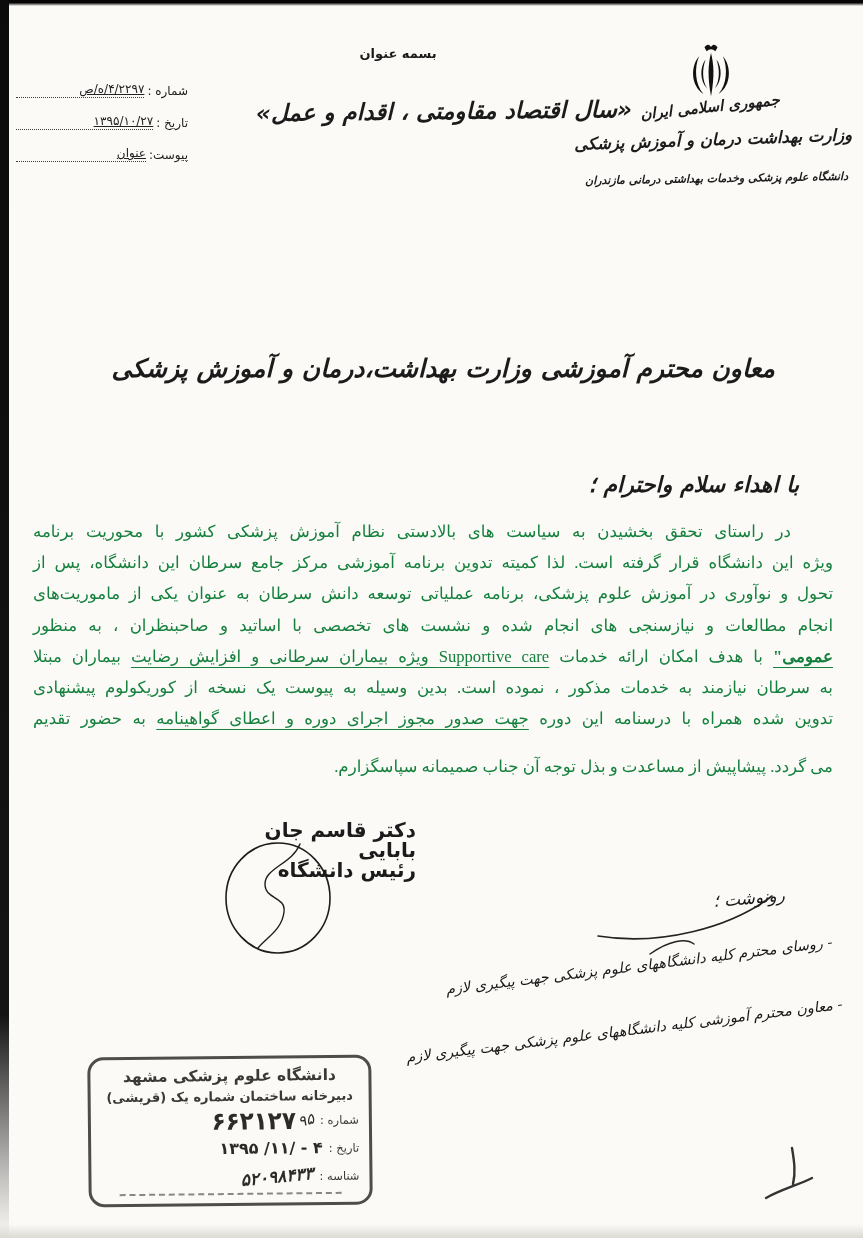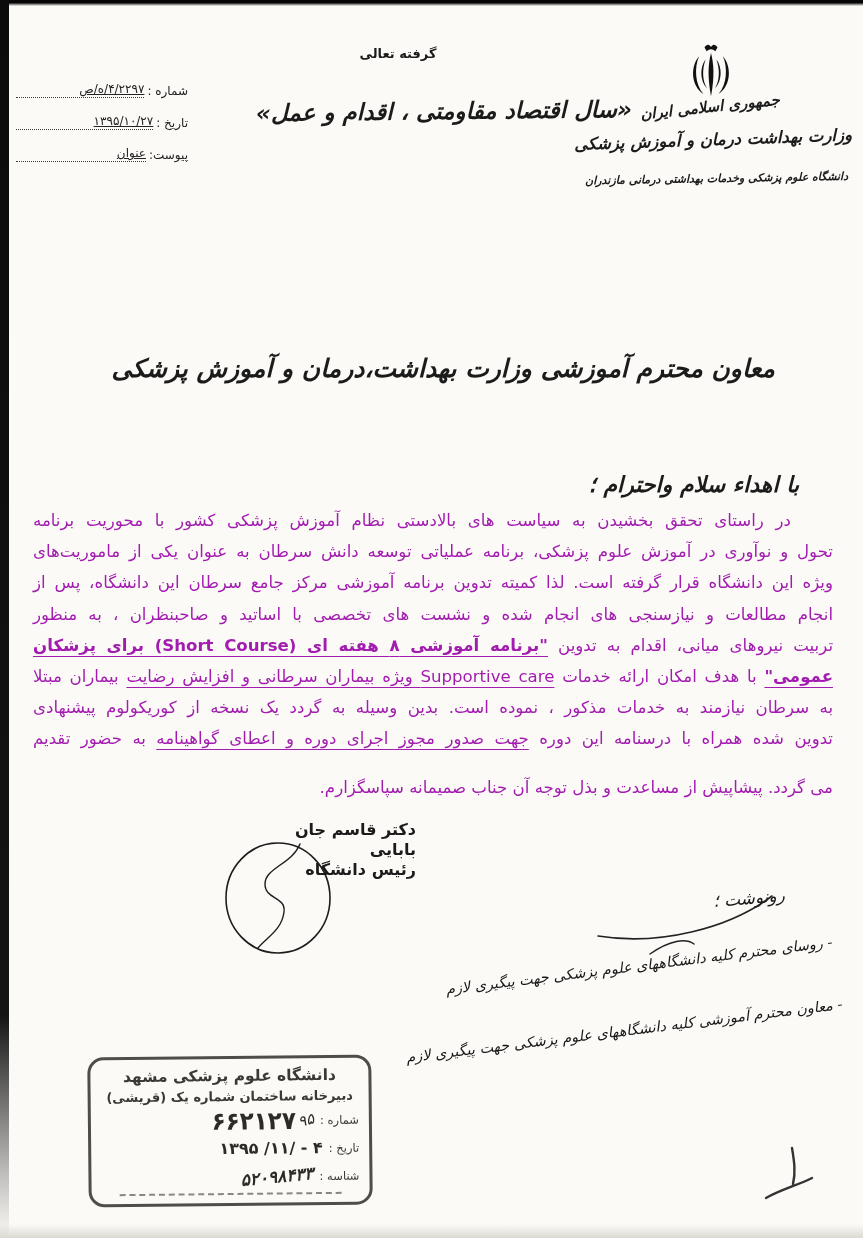--- a/index.html
+++ b/index.html
@@ -38,31 +38,31 @@
 
   
   .recipient1{position:absolute;right:92px;top:252px;direction:rtl;font-size:28px;
     font-weight:bold;font-style:italic;white-space:nowrap;}
   .recipient2{position:absolute;right:88px;top:354px;direction:rtl;font-size:25px;
     font-weight:bold;font-style:italic;white-space:nowrap;margin-left:44px;}
   .salutation{position:absolute;right:64px;top:458px;direction:rtl;font-size:22px;
     font-weight:bold;font-style:italic;white-space:nowrap;margin-top:14px;}
 
   
-  .body{position:absolute;left:33px;top:505px;width:800px;direction:rtl;
-    font-size:16.6px;color:#a21caf;}
+  .body{position:absolute;left:33px;top:516px;width:800px;direction:rtl;
+    font-size:16.6px;color:#15803d;font-family:Liberation Serif, serif;}
   .bl{line-height:31.2px;text-align:justify;text-align-last:justify;white-space:nowrap;}
   .bl.indent{text-indent:42px;}
   .bl.last{text-align:right;text-align-last:right;margin-top:17px;}
   .emph{font-weight:bold;text-decoration:underline;text-underline-offset:5px;text-decoration-thickness:1.4px;}
   .uline{text-decoration:underline;text-underline-offset:5px;text-decoration-thickness:1.4px;}
 
   
   .sig{position:absolute;left:250px;top:820px;width:166px;direction:rtl;text-align:right;
-    font-size:16px;font-weight:bold;line-height:20px;z-index:2;}
+    font-size:20px;font-weight:bold;line-height:20px;z-index:2;}
   .sig-oval{position:absolute;left:220px;top:838px;z-index:1;}
 
   
   .hw{direction:rtl;font-style:italic;color:#171717;white-space:nowrap;}
   .cc-title{position:absolute;right:78px;top:888px;font-size:17px;transform:rotate(-5deg);}
   .cc-swoosh{position:absolute;left:590px;top:888px;}
   .cc-item0{position:absolute;right:32px;top:934px;font-size:14.5px;transform:rotate(-7deg);transform-origin:right top;}
   .cc-item1{position:absolute;right:22px;top:996px;font-size:14.5px;transform:rotate(-7deg);transform-origin:right top;}
 
   
@@ -98,21 +98,21 @@
     <div class="field-row">
       <span class="field-label">تاریخ :</span>
       <span class="field-value">۱۳۹۵/۱۰/۲۷</span>
     </div>
     <div class="field-row">
       <span class="field-label">پیوست:</span>
       <span class="field-value">عنوان</span>
     </div>
   </div>
 
-  <div class="besmele">گرفته تعالی</div>
+  <div class="besmele">بسمه عنوان</div>
   <div class="slogan">«سال اقتصاد مقاومتی ، اقدام و عمل»</div>
 
   <div class="emblem">
     <svg width="54" height="64" viewBox="0 0 100 118" xmlns="http://www.w3.org/2000/svg">
       <g fill="#111">
         <path d="M38 10 C42 2 48 4 50 9 C52 4 58 2 62 10 L58 17 C53 12 47 12 42 17 Z"></path>
         <path d="M50 20 C45 40 43 62 50 100 C57 62 55 40 50 20 Z"></path>
         <path d="M40 32 C29 46 29 72 43 86 C33 70 34 48 40 32 Z"></path>
         <path d="M60 32 C71 46 71 72 57 86 C67 70 66 48 60 32 Z"></path>
         <path d="M28 26 C12 44 12 80 36 96 C20 78 19 46 28 26 Z"></path>
@@ -122,26 +122,25 @@
   </div>
   <div class="country">جمهوری اسلامی ایران</div>
   <div class="ministry">وزارت بهداشت درمان و آموزش پزشکی</div>
   <div class="univ">دانشگاه علوم پزشکی وخدمات بهداشتی درمانی مازندران</div>
 
   <div class="recipient2">معاون محترم آموزشی وزارت بهداشت،درمان و آموزش پزشکی</div>
   <div class="salutation">با اهداء سلام واحترام ؛</div>
 
   <div class="body">
     <div class="bl indent">در راستای تحقق بخشیدن به سیاست های بالادستی نظام  آموزش پزشکی کشور با محوریت برنامه</div>
+    <div class="bl">ویژه این دانشگاه قرار گرفته است. لذا کمیته تدوین برنامه آموزشی مرکز جامع سرطان این دانشگاه، پس از</div>
     <div class="bl">تحول و نوآوری در آموزش علوم پزشکی، برنامه عملیاتی توسعه دانش سرطان به عنوان یکی از ماموریت‌های</div>
-    <div class="bl">ویژه این دانشگاه قرار گرفته است. لذا کمیته تدوین برنامه آموزشی مرکز جامع سرطان این دانشگاه، پس از</div>
     <div class="bl">انجام مطالعات و نیازسنجی های انجام شده و نشست های تخصصی با اساتید و صاحبنظران ، به منظور</div>
-    <div class="bl"><span>تربیت نیروهای میانی،  اقدام به تدوین </span><span class="emph">"برنامه آموزشی ۸ هفته ای (Short Course) برای پزشکان</span></div>
     <div class="bl"><span class="emph">عمومی"</span><span> با هدف امکان ارائه خدمات </span><span class="uline">Supportive care ویژه بیماران سرطانی و افزایش رضایت</span><span> بیماران مبتلا</span></div>
-    <div class="bl">به سرطان نیازمند به خدمات مذکور ، نموده است. بدین وسیله به گردد یک نسخه از کوریکولوم پیشنهادی</div>
+    <div class="bl">به سرطان نیازمند به خدمات مذکور ، نموده است. بدین وسیله به پیوست یک نسخه از کوریکولوم پیشنهادی</div>
     <div class="bl"><span>تدوین شده همراه با درسنامه این دوره </span><span class="uline">جهت صدور مجوز اجرای دوره و اعطای گواهینامه</span><span> به حضور تقدیم</span></div>
     <div class="bl last">می گردد. پیشاپیش از مساعدت و بذل توجه آن جناب صمیمانه سپاسگزارم.</div>
   </div>
 
   <div class="sig">
     <div class="sig-name">دکتر قاسم جان بابایی</div>
     <div class="sig-title">رئیس دانشگاه</div>
   </div>
   <svg class="sig-oval" width="118" height="118" viewBox="0 0 118 118" xmlns="http://www.w3.org/2000/svg">
     <ellipse cx="58" cy="60" rx="52" ry="55" fill="none" stroke="#1d1d1d" stroke-width="1.6"></ellipse>

